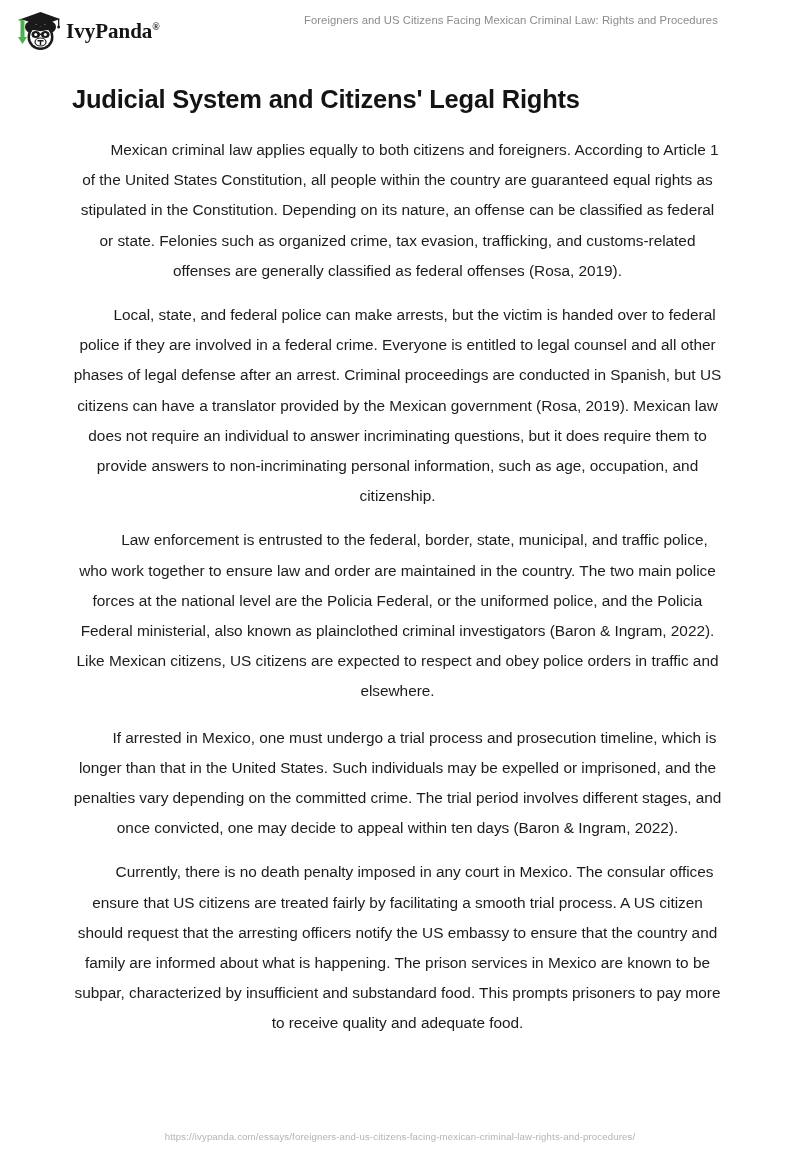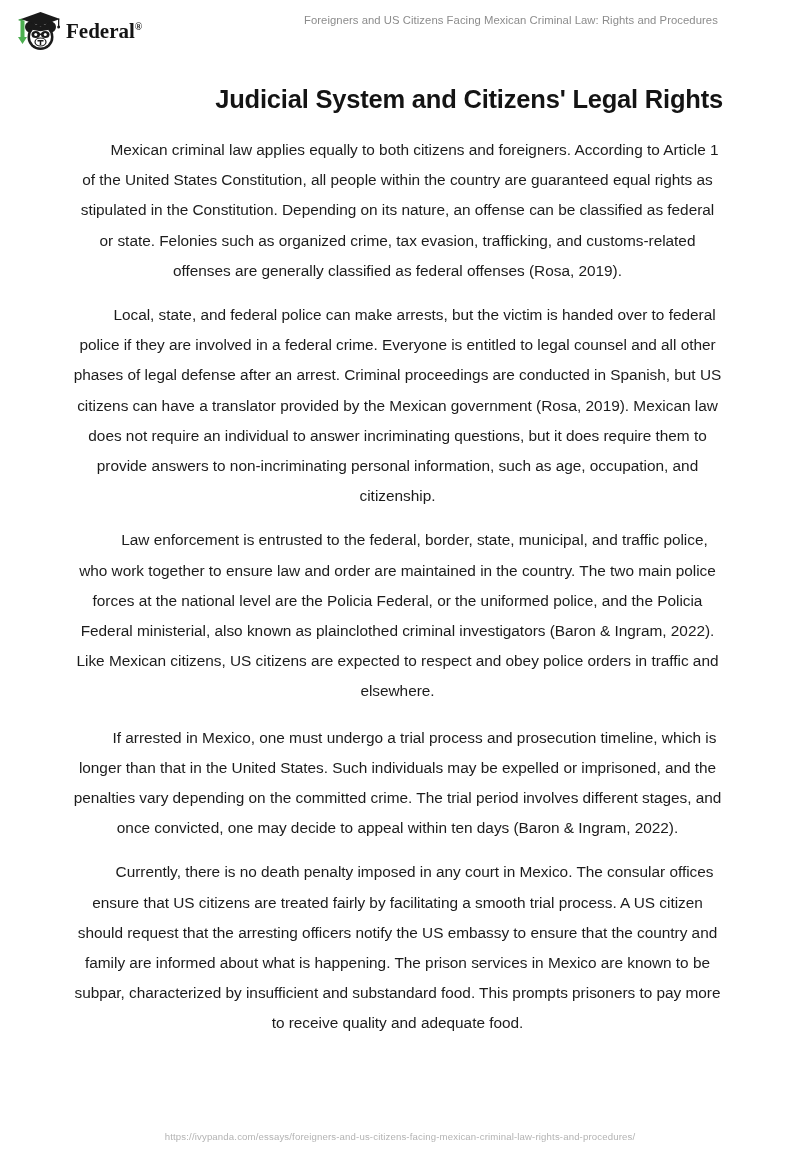--- a/index.html
+++ b/index.html
@@ -78,21 +78,20 @@
     width: 651px;
   }
   h1.section-title {
     font-size: 25.5px;
     font-weight: bold;
     line-height: 39px;
     margin: 0 0 0 0;
     padding: 8px 0 0 0;
     color: #141414;
     letter-spacing: -0.2px;
-    text-align: right;
   }
   h1.section-title.second {
     padding-top: 28px;
   }
   p.para {
     font-size: 15.4px;
     line-height: 30.2px;
     margin: 0;
     padding: 14px 0 0 0;
     text-indent: 34px;
@@ -156,21 +155,21 @@
           <path d="M47 64 h12 v3 h-4.5 v7 h-3 v-7 H47 Z" fill="#1a1a1a"></path>
 
           <g fill="#1a1a1a">
             <path d="M53 8 L92 22 L53 36 L14 22 Z"></path>
             <path d="M28 27 L28 40 q25 13 50 0 L78 27 L53 37 Z"></path>
             <rect x="88" y="21" width="2.6" height="16" rx="1.2"></rect>
             <circle cx="89.3" cy="38" r="3"></circle>
           </g>
         </svg>
       </span>
-      <span class="brand-name"><span>Federal</span><span class="brand-reg">®</span></span>
+      <span class="brand-name"><span>IvyPanda</span><span class="brand-reg">®</span></span>
     </div>
 
     <div class="header-title">Foreigners and US Citizens Facing Mexican Criminal Law: Rights and Procedures</div>
   </div>
 
   <div class="content">
 
     <h1 class="section-title">Judicial System and Citizens' Legal Rights</h1>
 
     <p class="para first-after-heading">Mexican criminal law applies equally to both citizens and foreigners. According to Article 1 of the United States Constitution, all people within the country are guaranteed equal rights as stipulated in the Constitution. Depending on its nature, an offense can be classified as federal or state. Felonies such as organized crime, tax evasion, trafficking, and customs-related offenses are generally classified as federal offenses (Rosa, 2019).</p>

